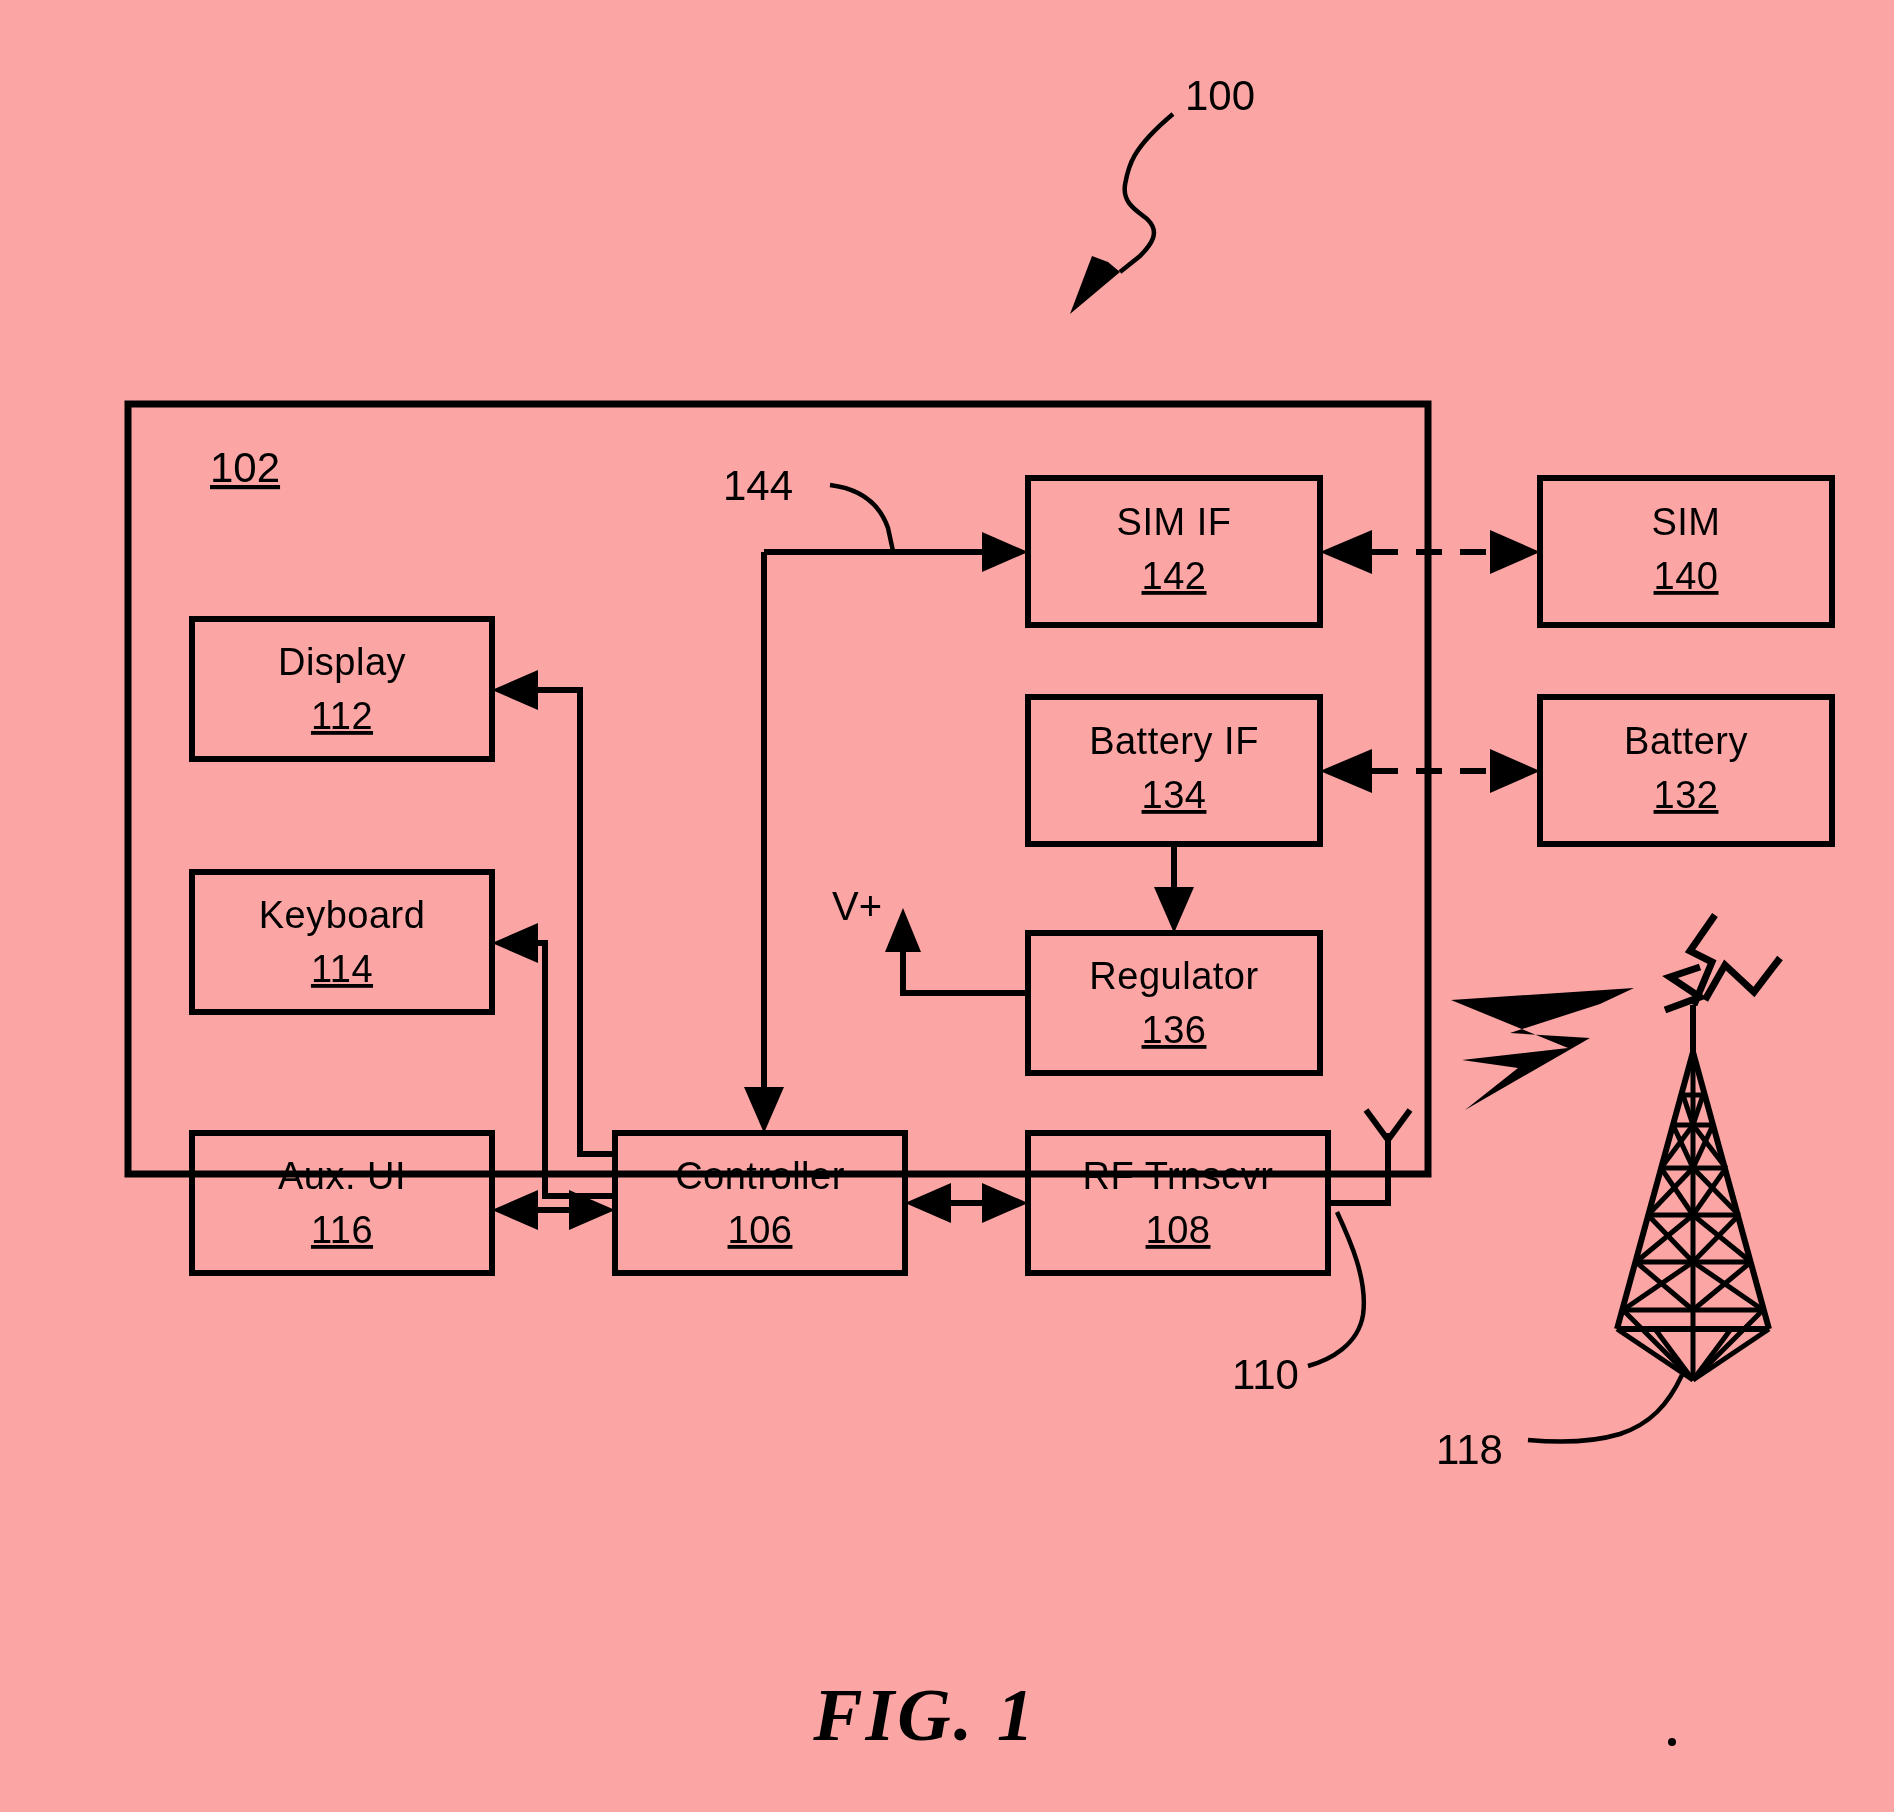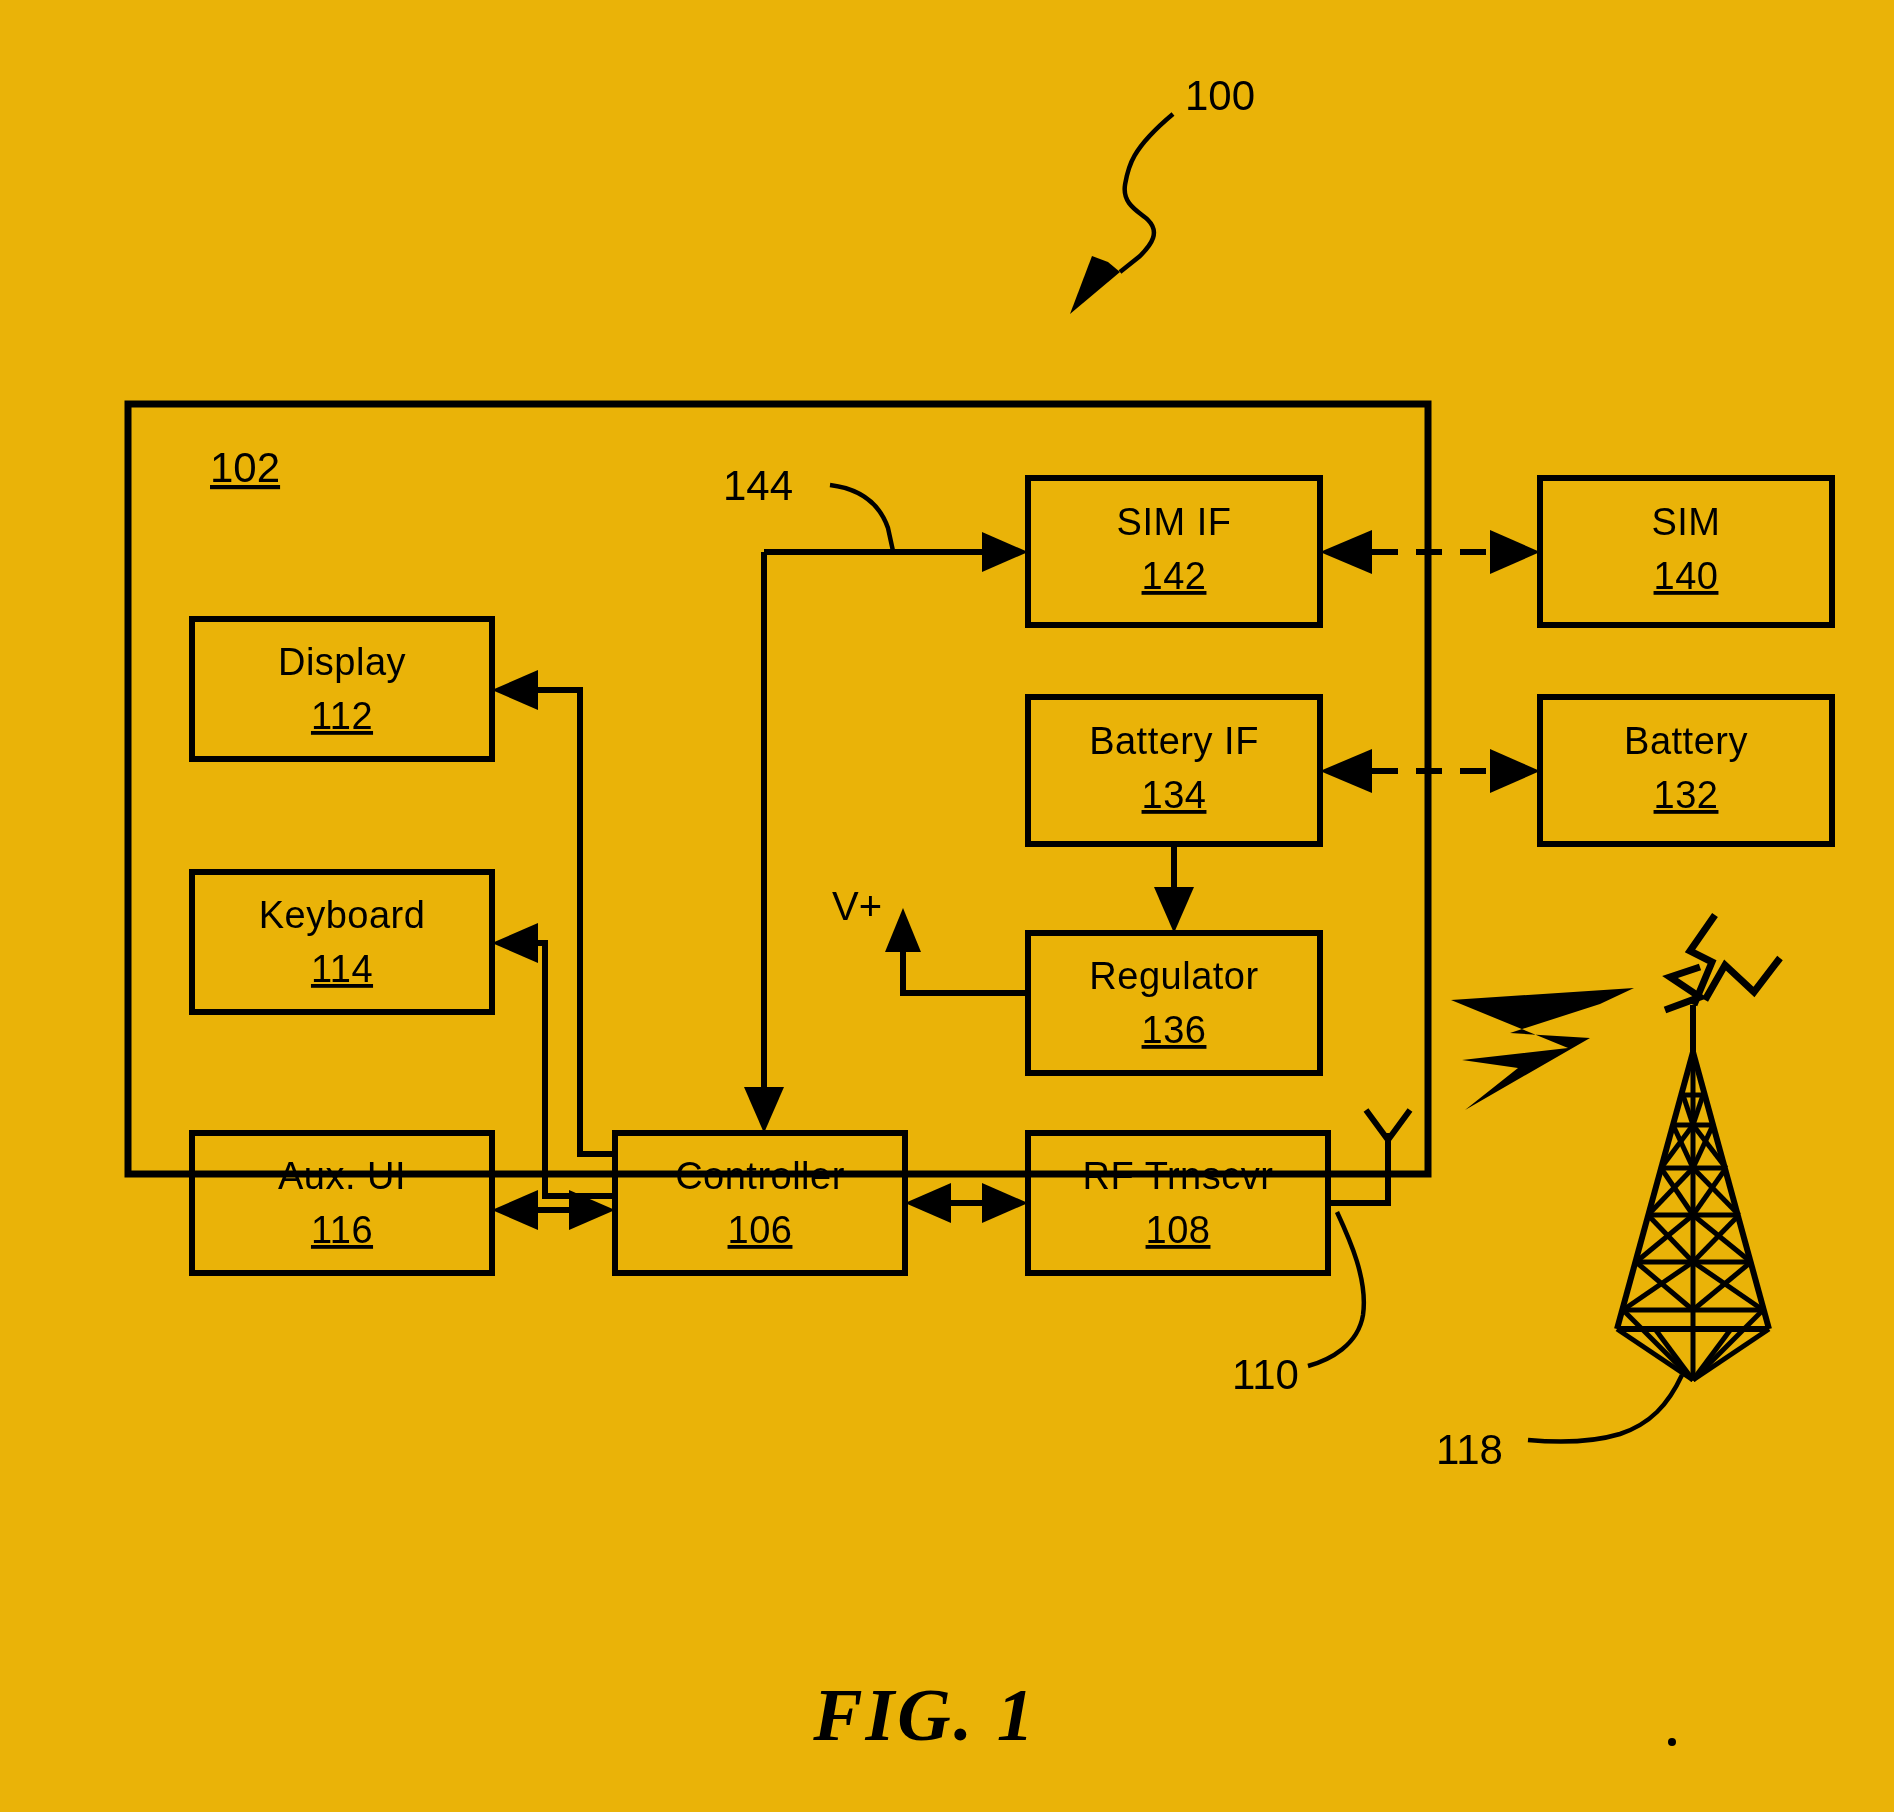--- a/index.html
+++ b/index.html
@@ -7,21 +7,21 @@
     padding: 0;
     background: #ffffff;
   }
   body {
     font-family: "Liberation Sans", sans-serif;
   }
   #figure-root {
     position: relative;
     width: 1894px;
     height: 1812px;
-    background: #eab308;
+    background: #fca5a5;
     overflow: hidden;
   }
   #figure-svg {
     position: absolute;
     left: 0;
     top: 0;
     width: 1894px;
     height: 1812px;
   }
   .blk-title {

